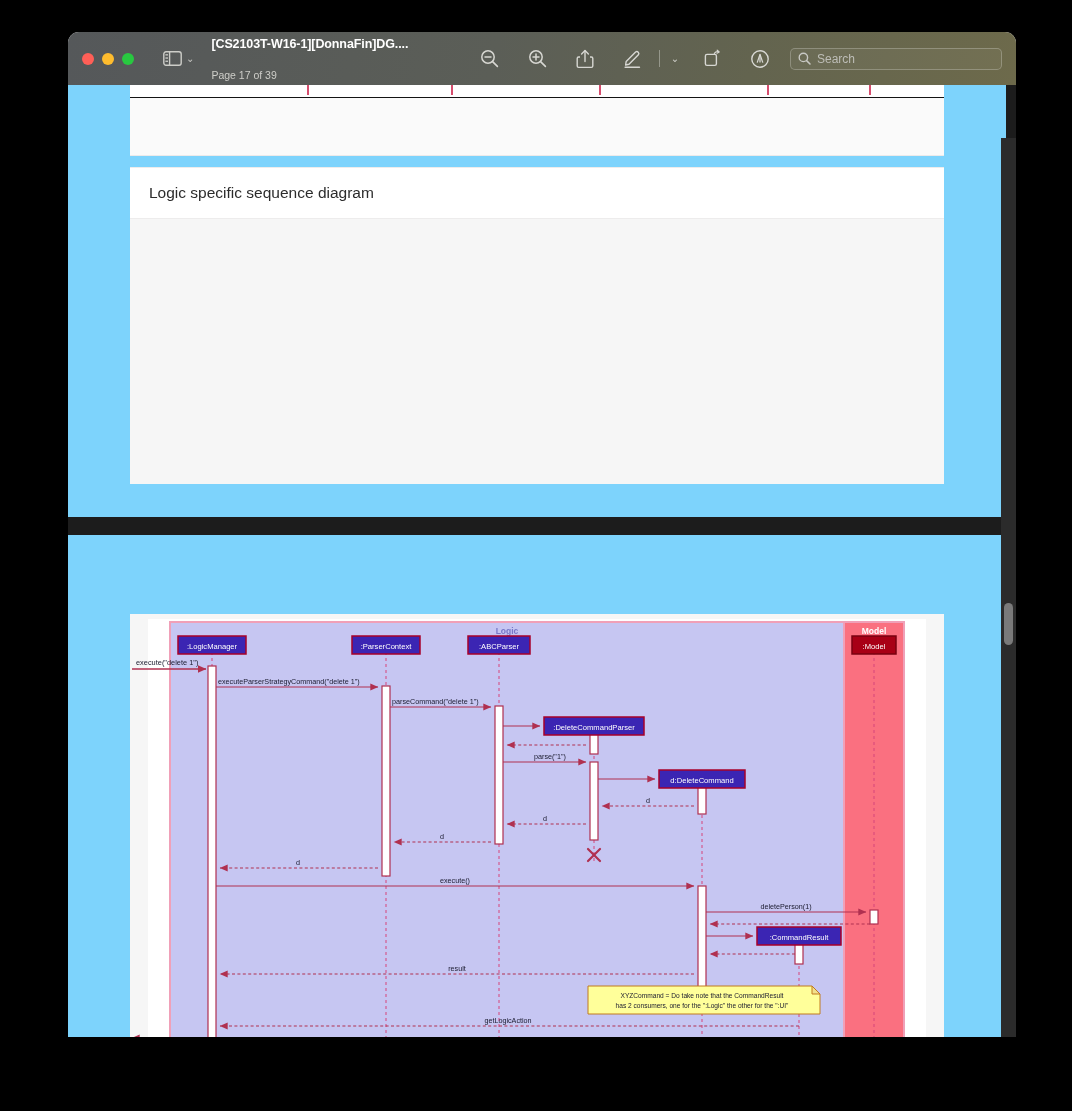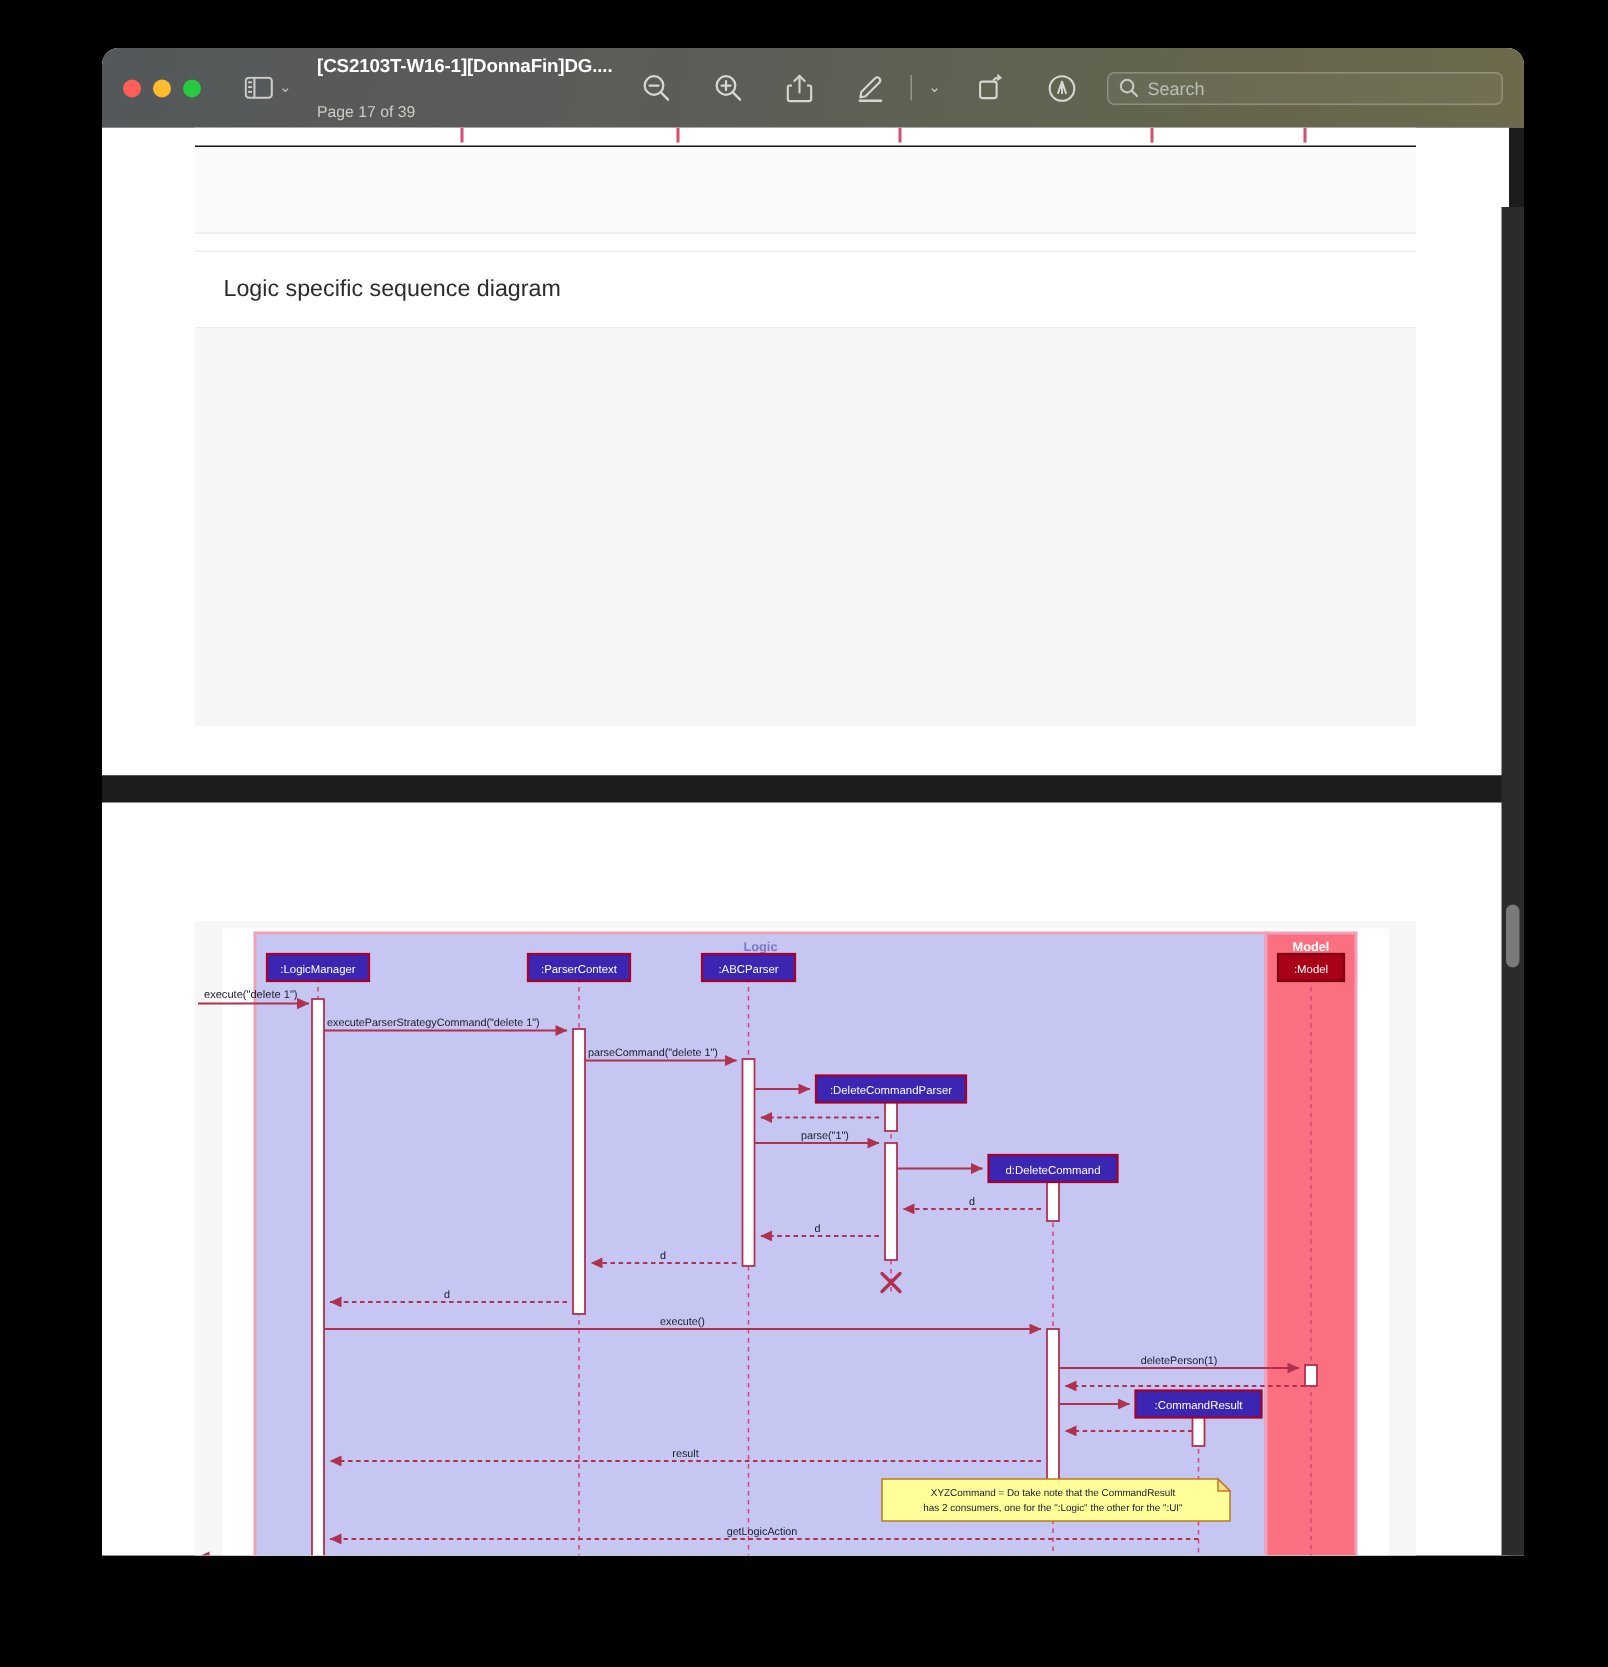--- a/index.html
+++ b/index.html
@@ -102,21 +102,21 @@
     height: 53px;
   }
   .tb-slot.narrow { width: 26px; }
   .divider-v {
     width: 1px;
     height: 17px;
     background: rgba(225,225,220,0.42);
     margin: 0 2px;
   }
   #search-box {
-    width: 264px;
+    width: 212px;
     height: 22px;
     border: 1px solid rgba(225,225,220,0.30);
     border-radius: 5px;
     display: flex;
     align-items: center;
     padding: 0 7px;
     box-sizing: border-box;
     margin-left: 6px;
     margin-right: 2px;
     background: rgba(255,255,255,0.045);
@@ -132,21 +132,21 @@
   #content {
     position: relative;
     height: 952px;
     background: #1c1c1c;
     overflow: hidden;
   }
   .page {
     position: absolute;
     left: 0;
     width: 938px;
-    background: #ffffff;
+    background: #7dd3fc;
   }
   #page-a { top: 0px; height: 432px; }
   #gap { position:absolute; left:0; top:432px; width:938px; height:18px; background:#1c1c1c; }
   #page-b { top: 450px; height: 509px; }
 
   
   #resid {
     position: absolute;
     left: 62px; top: 0px;
     width: 814px; height: 12px;

